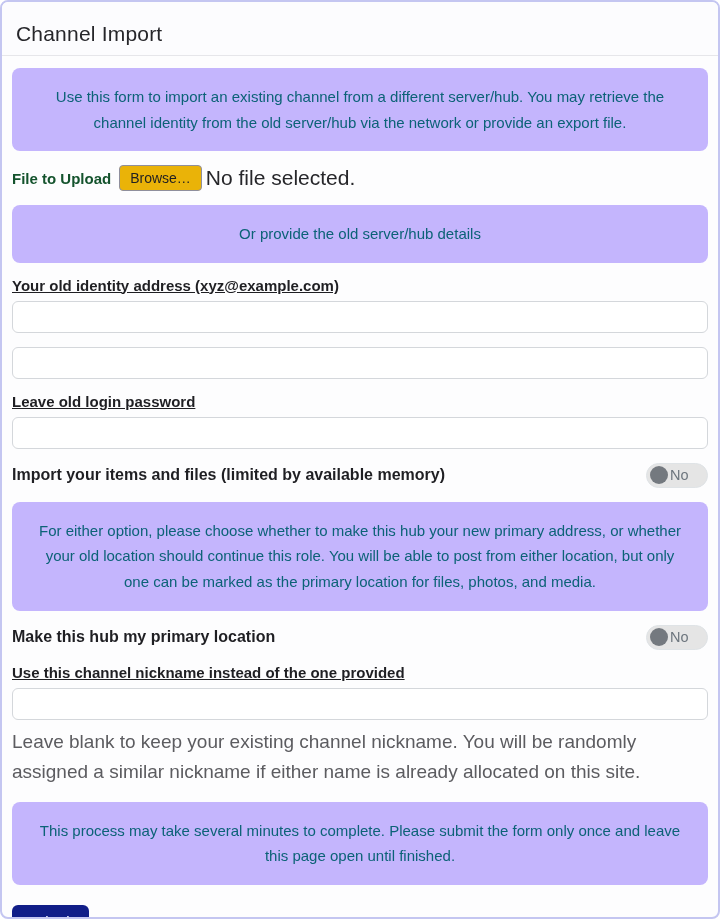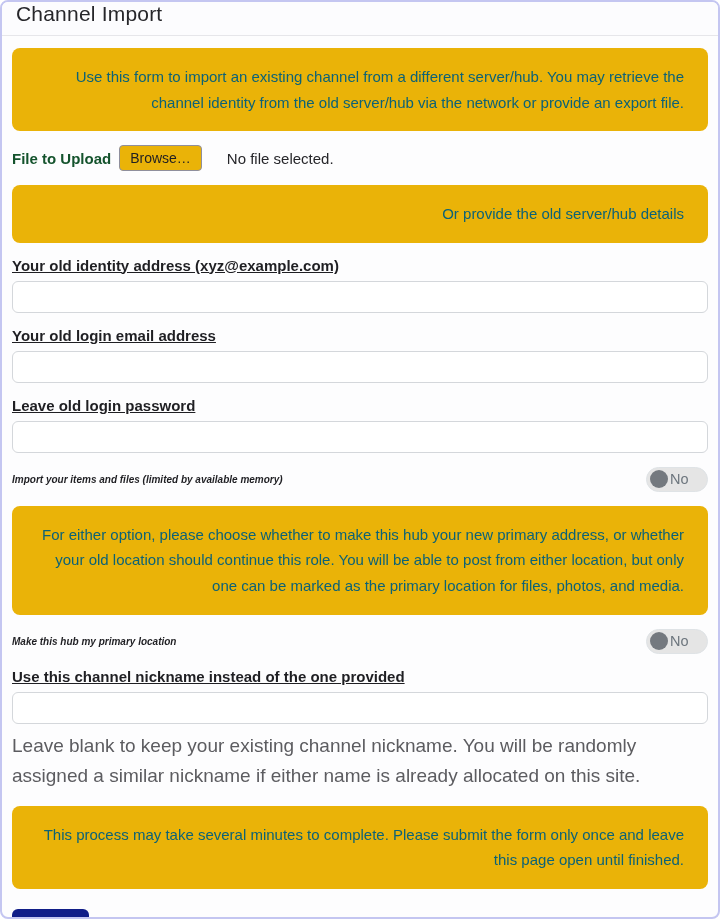--- a/index.html
+++ b/index.html
@@ -10,39 +10,39 @@
   }
   .page {
     width: 720px;
     height: 919px;
     border: 2px solid #c4c6f1;
     border-radius: 8px;
     background: #fdfdfe;
     overflow: hidden;
   }
   .page-header {
-    padding: 0 14px 9px 14px;
+    padding: 20px 14px 9px 14px;
     background: #fcfcfe;
     border-bottom: 1px solid #e6e6ea;
   }
   .page-header h1 {
     font-size: 21px;
     font-weight: 400;
     color: #26262a;
     letter-spacing: 0.2px;
   }
   .content {
     padding: 12px 10px 10px 10px;
   }
   .alert {
-    background: #eab308;
+    background: #c4b5fd;
     color: #0c6277;
     border-radius: 8px;
     padding: 16px 24px;
-    text-align: right;
+    text-align: center;
     font-size: 15px;
     line-height: 1.7;
     margin-bottom: 14px;
   }
   .alert.tall { line-height: 1.72; }
   .file-row {
     display: flex;
     align-items: center;
     margin: 2px 0 14px 0;
   }
@@ -56,23 +56,23 @@
     font-family: "Liberation Sans", sans-serif;
     font-size: 14px;
     color: #1f1f23;
     background: #eab308;
     border: 1px solid #8f8f9d;
     border-radius: 4px;
     padding: 4px 10px;
     cursor: pointer;
   }
   .file-status {
-    font-size: 15px;
+    font-size: 21px;
     color: #26262a;
-    margin-left: 25px;
+    margin-left: 4px;
   }
   .form-group { margin-bottom: 14px; }
   .form-group label {
     display: block;
     font-weight: 700;
     font-size: 15px;
     color: #1f1f23;
     margin-bottom: 7px;
     text-decoration: underline;
   }
@@ -96,23 +96,22 @@
     margin-top: 7px;
   }
   .toggle-row {
     display: flex;
     align-items: center;
     justify-content: space-between;
     margin: 4px 0 14px 0;
   }
   .toggle-row > label {
     font-weight: 700;
-    font-size: 10px;
+    font-size: 16px;
     color: #1f1f23;
-    font-style: italic;
   }
   .toggle {
     display: inline-flex;
     align-items: center;
     width: 62px;
     height: 25px;
     border: 1px solid #dfe3e6;
     border-radius: 13px;
     background: #e5e5e5;
     padding-left: 3px;
@@ -163,21 +162,20 @@
     </div>
 
     <div class="alert">Or provide the old server/hub details</div>
 
     <div class="form-group">
       <label>Your old identity address (xyz@example.com)</label>
       <input type="text" value="" style="">
     </div>
 
     <div class="form-group">
-      <label>Your old login email address</label>
       <input type="text" value="" style="">
     </div>
 
     <div class="form-group">
       <label>Leave old login password</label>
       <input type="password" value="" style="">
     </div>
 
     <div class="toggle-row">
       <label>Import your items and files (limited by available memory)</label>

